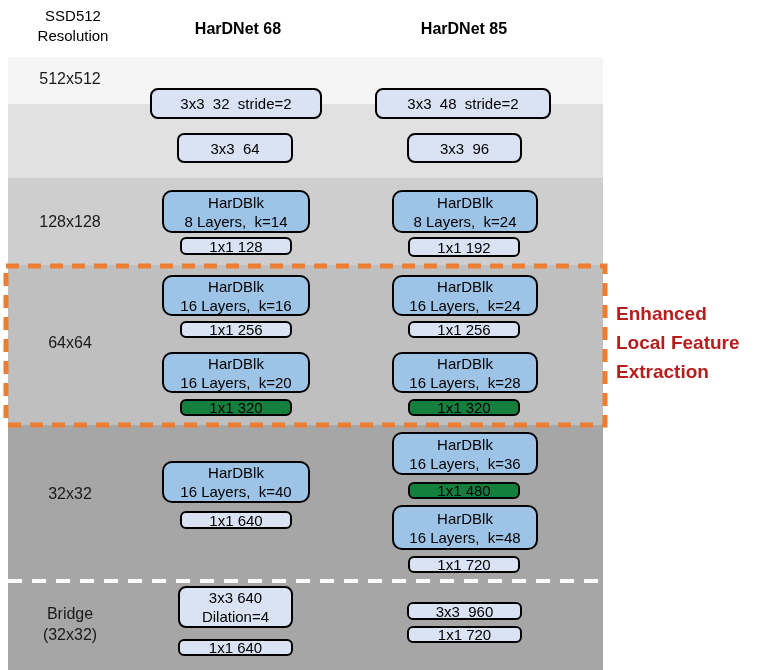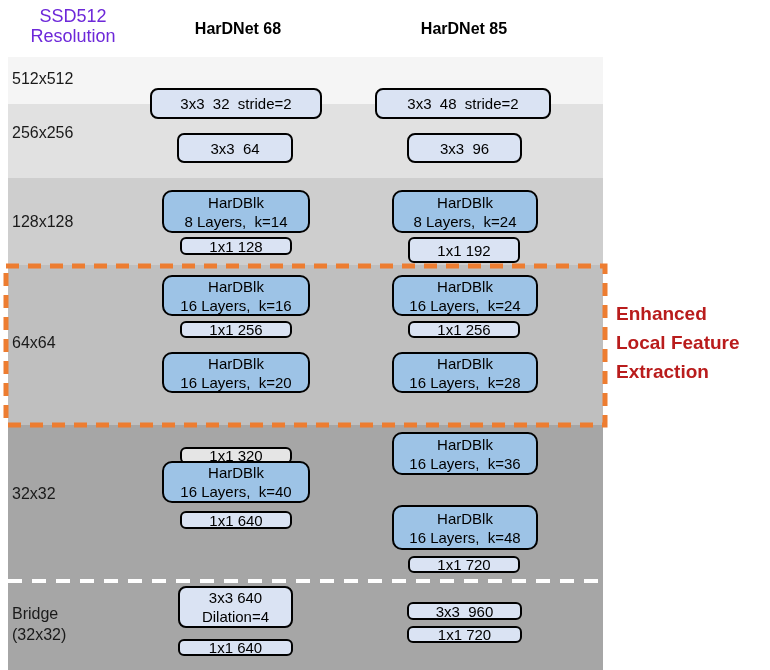--- a/index.html
+++ b/index.html
@@ -11,43 +11,43 @@
   .band{position:absolute;left:8px;width:595px;}
   .band.b512{top:57px;height:47px;background:#f5f5f5;}
   .band.b256{top:104px;height:74px;background:#e1e1e1;}
   .band.b128{top:178px;height:87px;background:#cecece;}
   .band.b64{top:265px;height:160px;background:#bfbfbf;}
   .band.b32{top:425px;height:155px;background:#a6a6a6;}
   .band.bbridge{top:580px;height:90px;background:#a6a6a6;}
 
   .res-head{
     position:absolute;left:8px;top:6px;width:130px;text-align:center;
-    font-size:18px;line-height:20px;color:#6d28d9;
+    font-size:15px;line-height:20px;color:#000000;
   }
   .col-head{
     position:absolute;top:20px;width:200px;text-align:center;
     font-size:16px;font-weight:bold;color:#000;
   }
   .col-head.left{left:138px;}
   .col-head.right{left:364px;}
 
   .row-label{
-    position:absolute;left:0;width:140px;text-align:left;
-    font-size:16px;color:#1a1a1a;line-height:21px;margin-left:12px;
+    position:absolute;left:0;width:140px;text-align:center;
+    font-size:16px;color:#1a1a1a;line-height:21px;
   }
 
   .box{
     position:absolute;box-sizing:border-box;border:2.5px solid #000;
     display:flex;flex-direction:column;align-items:center;justify-content:center;
     font-size:15px;line-height:19px;color:#000;white-space:pre;text-align:center;
   }
   .blk{background:#9DC3E6;border-radius:10px;}
   .conv{background:#DAE3F3;border-radius:8px;}
   .sm{border-radius:6px;line-height:15px;}
-  .lightfill{background:#e5e5e5;margin-top:48px;}
+  .lightfill{background:#15803d;}
 
   .overlay{position:absolute;left:0;top:0;pointer-events:none;}
 
   .annot{
     position:absolute;left:616px;top:299px;width:150px;
     font-size:19px;font-weight:bold;line-height:29px;color:#b91c1c;
   }
 </style>
 </head>
 <body>
@@ -67,21 +67,20 @@
   </svg>
 
   <div class="res-head">
     <div>SSD512</div>
     <div>Resolution</div>
   </div>
   <div class="col-head left">HarDNet 68</div>
   <div class="col-head right">HarDNet 85</div>
 
   <div class="row-label" style="top:68px;">512x512</div>
-  <div class="row-label" style="top:122px;">256x256</div>
   <div class="row-label" style="top:211px;">128x128</div>
   <div class="row-label" style="top:332px;">64x64</div>
   <div class="row-label" style="top:483px;">32x32</div>
   <div class="row-label" style="top:603px;">
     <div>Bridge</div>
     <div>(32x32)</div>
   </div>
 
   <div class="box conv" style="left:150px;top:88px;width:172px;height:31px;">3x3  32  stride=2</div>
   <div class="box conv" style="left:177px;top:133px;width:116px;height:30px;border-radius:7px;">3x3  64</div>
@@ -116,21 +115,21 @@
   </div>
   <div class="box conv sm" style="left:178px;top:639px;width:115px;height:17px;">1x1 640</div>
 
   <div class="box conv" style="left:375px;top:88px;width:176px;height:31px;">3x3  48  stride=2</div>
   <div class="box conv" style="left:407px;top:133px;width:115px;height:30px;">3x3  96</div>
 
   <div class="box blk" style="left:392px;top:190px;width:146px;height:43px;">
     <span>HarDBlk</span>
     <span>8 Layers,  k=24</span>
   </div>
-  <div class="box conv sm" style="left:408px;top:237px;width:112px;height:26px;">1x1 192</div>
+  <div class="box conv sm" style="left:408px;top:237px;width:112px;height:20px;">1x1 192</div>
 
   <div class="box blk" style="left:392px;top:275px;width:146px;height:41px;">
     <span>HarDBlk</span>
     <span>16 Layers,  k=24</span>
   </div>
   <div class="box conv sm" style="left:408px;top:321px;width:112px;height:17px;">1x1 256</div>
 
   <div class="box blk" style="left:392px;top:352px;width:146px;height:41px;">
     <span>HarDBlk</span>
     <span>16 Layers,  k=28</span>

